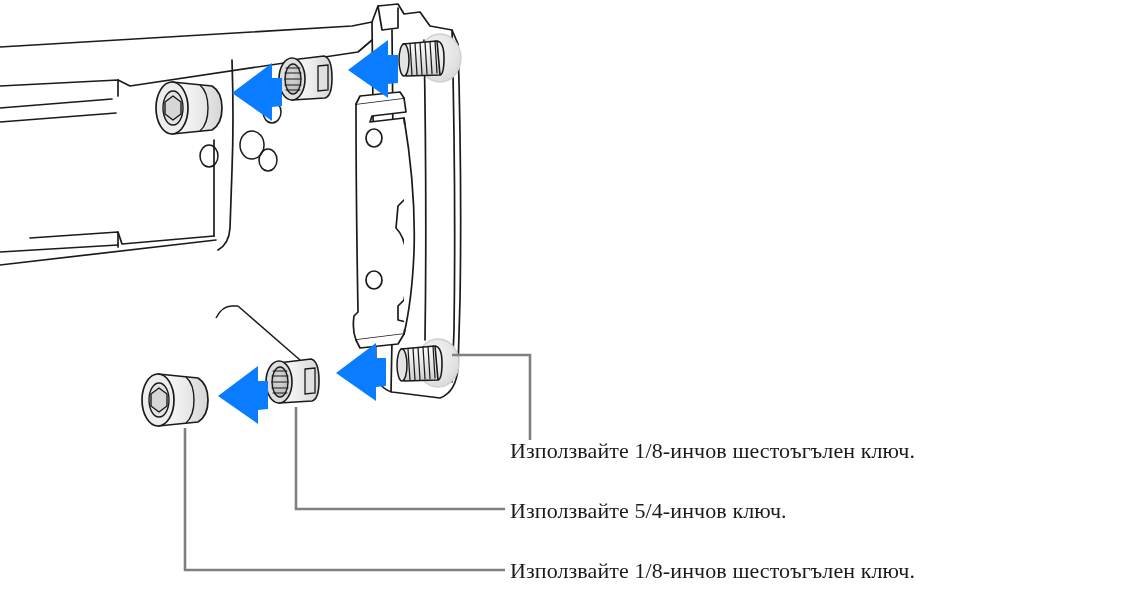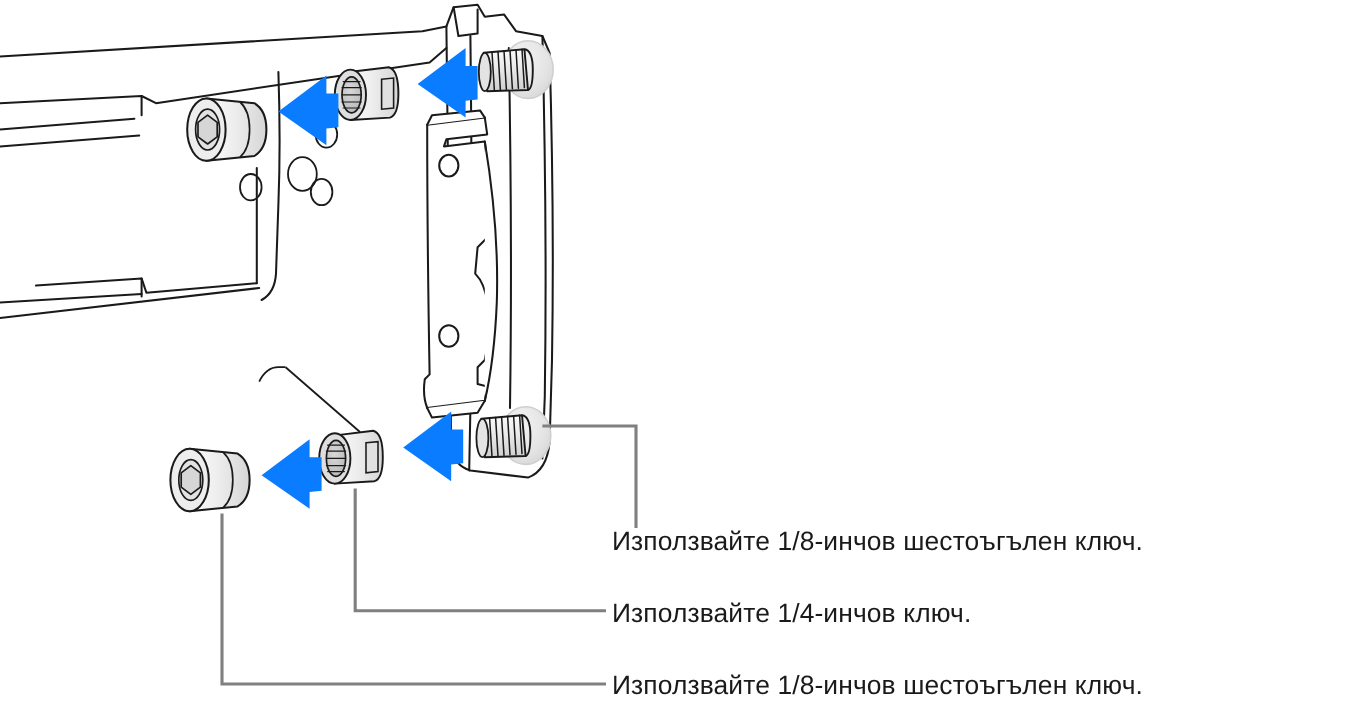--- a/index.html
+++ b/index.html
@@ -27,21 +27,21 @@
     height: 596px;
     display: block;
   }
   .caption {
     position: absolute;
     left: 510px;
     font-size: 22px;
     line-height: 26px;
     color: #1a1a1a;
     white-space: nowrap;
-    font-family: Liberation Sans, sans-serif;
+    font-family: Liberation Serif, serif;
     letter-spacing: 0.1px;
   }
   #caption-0 { top: 438px; }
   #caption-1 { top: 498px; }
   #caption-2 { top: 558px; }
 </style>
 </head>
 <body>
 
 <div id="figure">
@@ -238,17 +238,17 @@
       <path d="M 452 355 L 530 355 L 530 440"></path>
 
       <path d="M 296 407 L 296 509 L 505 509"></path>
 
       <path d="M 185 428 L 185 570 L 505 570"></path>
     </g>
   </svg>
 
   <div class="caption" id="caption-0">Използвайте 1/8-инчов шестоъгълен ключ.</div>
 
-  <div class="caption" id="caption-1">Използвайте 1/4-инчов ключ.</div>
+  <div class="caption" id="caption-1">Използвайте 5/4-инчов ключ.</div>
 
   <div class="caption" id="caption-2">Използвайте 1/8-инчов шестоъгълен ключ.</div>
 
 </div>
 
 </body></html>

